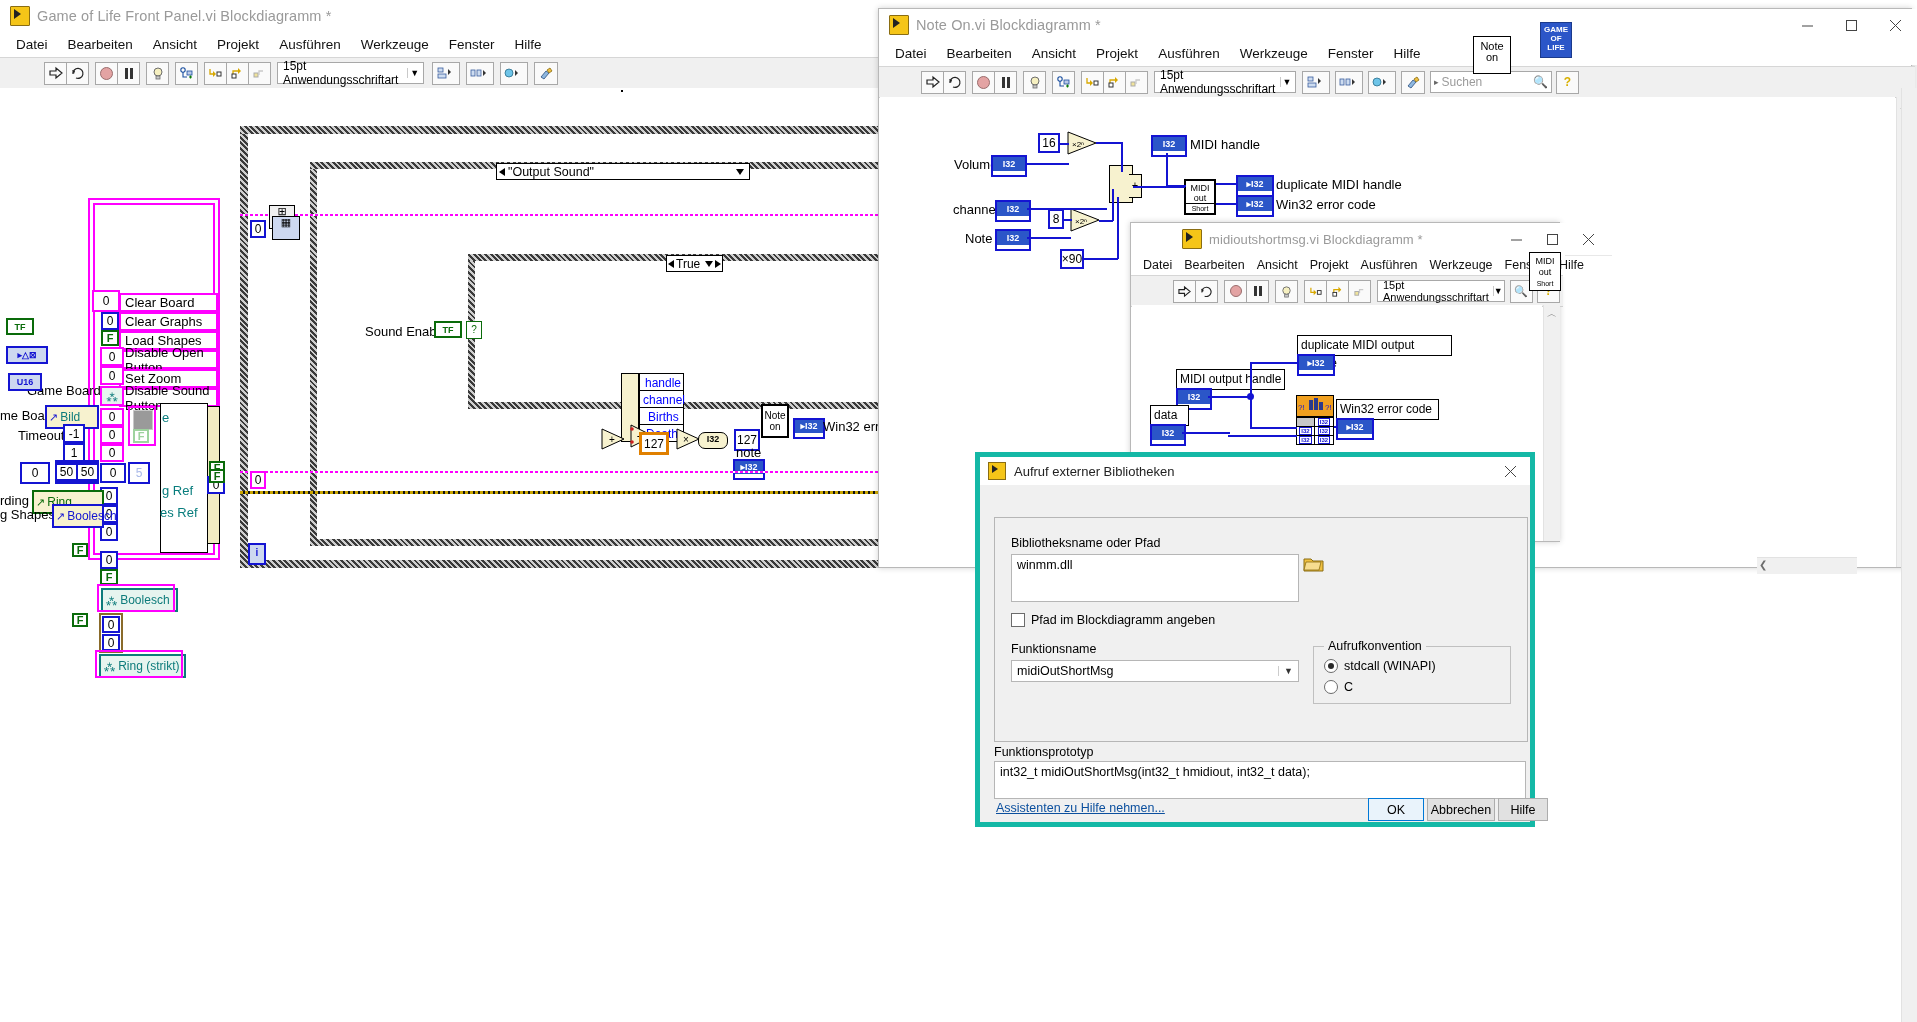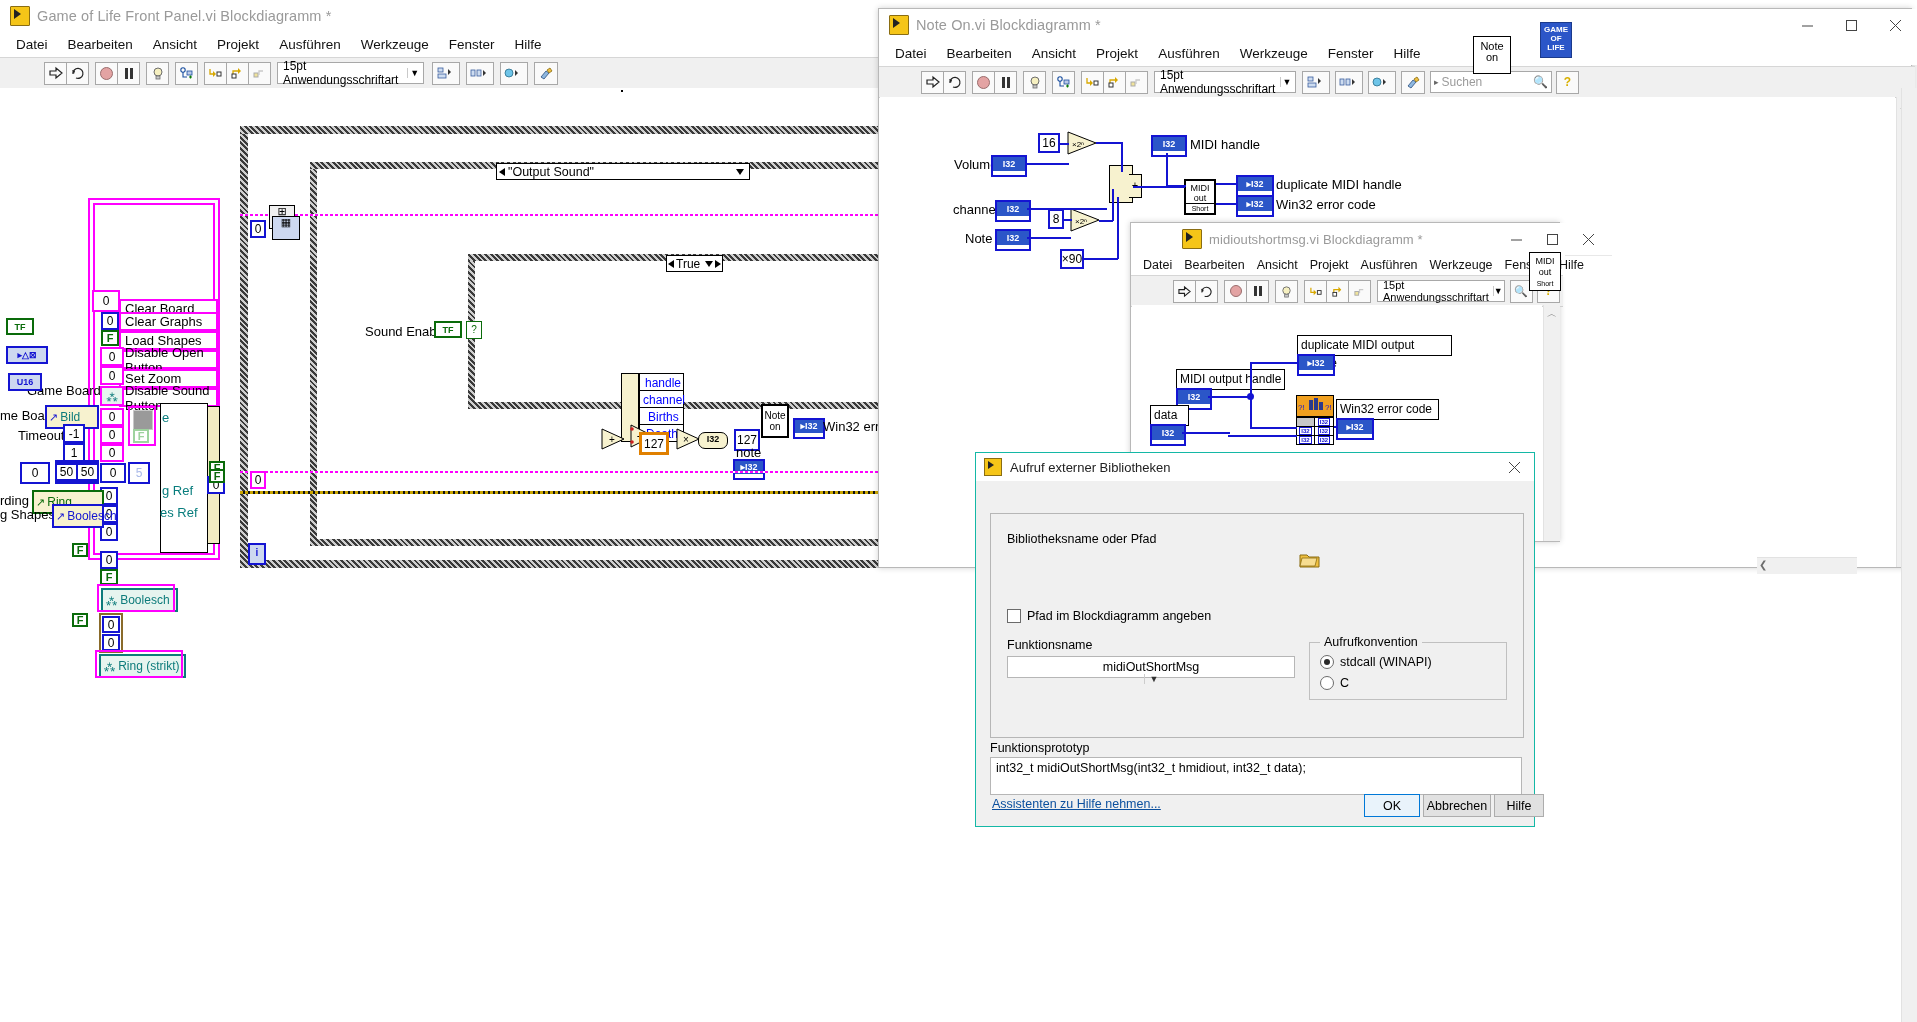--- a/index.html
+++ b/index.html
@@ -31,21 +31,21 @@
   .lblb{position:absolute;white-space:nowrap;font-size:13px;color:#00f;}
   .lblt{position:absolute;white-space:nowrap;font-size:13px;color:#087d7d;}
   .term{position:absolute;box-sizing:border-box;background:#fff;border:2px solid #1414d2;display:flex;align-items:center;justify-content:center;font-family:"Liberation Sans",sans-serif;font-weight:bold;font-size:9px;color:#1414d2;}
   .wire{position:absolute;background:#1414d2;}
   .wirem{position:absolute;background:#f0f;}
   .node{position:absolute;box-sizing:border-box;background:#fff;border:2px solid #000;}
   .fbox{position:absolute;border:1px solid #000;background:#fff;font-size:12px;}
   .scrbar-v{position:absolute;width:16px;background:#f0f0f0;border-left:1px solid #e2e2e2;}
   .scrbar-h{position:absolute;height:16px;background:#f0f0f0;border-top:1px solid #e2e2e2;}
   .arrowglyph{font-size:10px;color:#6d6d6d;text-align:center;}
-  .dlg{position:absolute;background:#f0f0f0;border:1px solid #14b8a6;box-sizing:border-box;}
+  .dlg{position:absolute;background:#f0f0f0;border:5px solid #14b8a6;box-sizing:border-box;}
   .dlg .dtitle{height:28px;display:flex;align-items:center;padding-left:8px;background:#fff;}
   .dlg .dtitle .dico{width:16px;height:16px;background:#f5c518;border:1px solid #8a6d12;position:relative;margin-right:8px;flex:none;}
   .dlg .dtitle .dico:after{content:"";position:absolute;left:3px;top:2px;width:0;height:0;border-left:6px solid #222;border-top:4px solid transparent;border-bottom:4px solid transparent;}
   .dlg .dtitle span{font-size:13px;color:#222;}
   .tabs{display:flex;padding-left:14px;margin-top:6px;}
   .tab{border:1px solid #b6b6b6;border-bottom:none;background:#e4e4e4;padding:4px 12px;font-size:12.5px;margin-right:2px;}
   .tab.active{background:#f0f0f0;border-bottom:1px solid #f0f0f0;position:relative;top:1px;font-weight:normal;}
   .tabpanel{border:1px solid #b6b6b6;background:#f0f0f0;}
   .flab{font-size:12.5px;color:#000;}
   .ftext{border:1px solid #b6b6b6;background:#fff;font-size:12.5px;padding:3px 5px;box-sizing:border-box;}
@@ -225,21 +225,21 @@
       <span style="flex:1;font-size:12px">True</span>
       <span class="triD" style="margin-right:2px;"></span>
       <span class="triR" style="margin-right:1px;"></span>
     </div>
 
     <div class="wirem" style="left:240px;top:126px;width:640px;height:2px;background:repeating-linear-gradient(to right,#f0f 0 3px,#fff 3px 5px);"></div>
 
     <div class="mgfr" style="left:88px;top:110px;width:132px;height:362px;border-width:2px;"></div>
     <div class="mgfr" style="left:93px;top:115px;width:122px;height:352px;border-width:2px;"></div>
 
-    <div class="menuitem" style="left:119px;top:211px;width:99px;height:19px;text-align:right;">
+    <div class="menuitem" style="left:119px;top:205px;width:99px;height:19px;text-align:right;">
         <span>Clear Board</span>
       </div>
     <div class="menuitem" style="left:119px;top:224px;width:99px;height:19px;">
         <span>Clear Graphs</span>
       </div>
     <div class="menuitem" style="left:119px;top:243px;width:99px;height:19px;">
         <span>Load Shapes</span>
       </div>
     <div class="menuitem" style="left:119px;top:262px;width:99px;height:19px;">
         <span>Disable Open Button</span>
@@ -885,34 +885,37 @@
             <path d="M0 0l11 11M11 0L0 11" stroke="#444" stroke-width="1"></path>
           </svg>
         </div>
     </div>
   </div>
 
 
   <div class="tabpanel" style="position:absolute;left:14px;top:60px;width:532px;height:223px;">
 
     <div class="flab" style="position:absolute;left:16px;top:18px;">Bibliotheksname oder Pfad</div>
+    <div class="ftext" style="position:absolute;left:16px;top:36px;width:288px;height:48px;">
+      <span>winmm.dll</span>
+    </div>
     <div style="position:absolute;left:308px;top:37px;width:22px;height:18px;">
       <svg width="22" height="18" viewBox="0 0 22 18">
           <path d="M1 4h7l2 2h10v10H1z" fill="#f0c040" stroke="#8a6d12" stroke-width="1"></path>
           <path d="M3 7h15l-2 8H1z" fill="#f7dd90" stroke="#8a6d12" stroke-width=".8"></path>
         </svg>
     </div>
 
     <label class="flab" style="position:absolute;left:16px;top:95px;display:flex;align-items:center;">
       <span class="cbx"></span>
       <span>Pfad im Blockdiagramm angeben</span>
     </label>
 
     <div class="flab" style="position:absolute;left:16px;top:124px;">Funktionsname</div>
-    <div class="ftext" style="position:absolute;left:16px;top:142px;width:288px;height:22px;display:flex;align-items:center;flex-direction:column;">
+    <div class="ftext" style="position:absolute;left:16px;top:142px;width:288px;height:22px;display:flex;align-items:center;">
       <span style="flex:1">midiOutShortMsg</span>
       <span style="font-size:9px;color:#333;border-left:1px solid #ccc;padding-left:5px;">▼</span>
     </div>
 
 
     <div class="grpbox" style="position:absolute;left:318px;top:128px;width:198px;height:58px;">
       <span class="grplab">Aufrufkonvention</span>
       <label class="flab" style="position:absolute;left:10px;top:12px;display:flex;align-items:center;">
         <span class="radio on"></span>
         <span>stdcall (WINAPI)</span>

